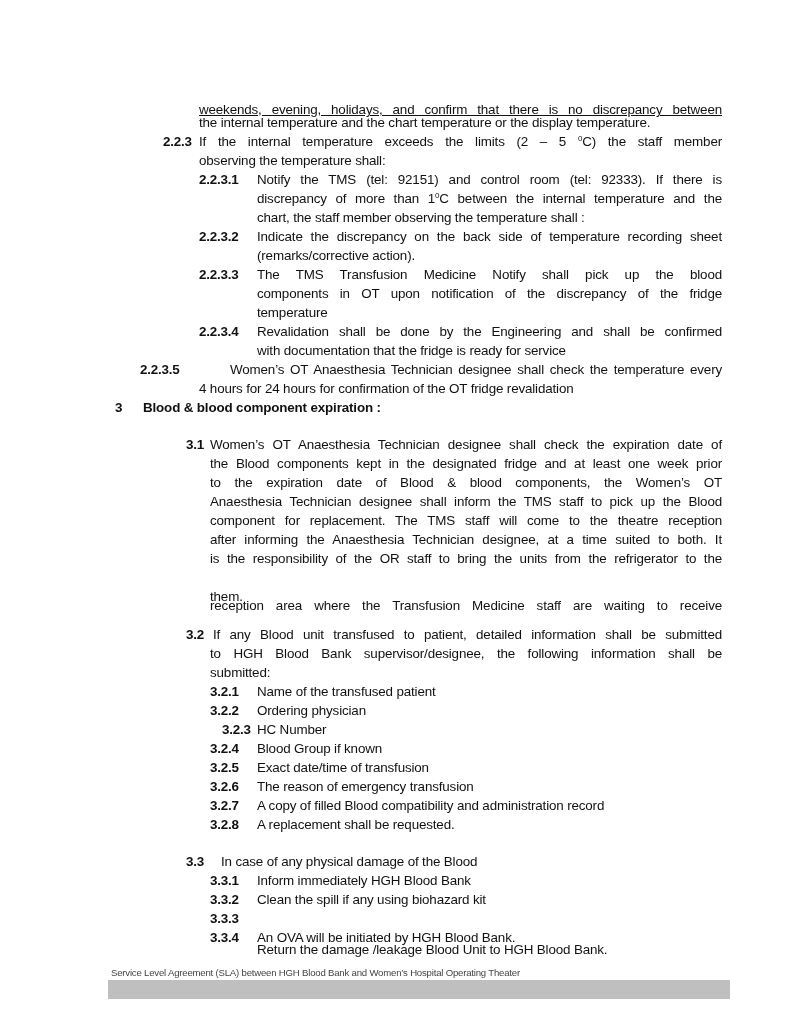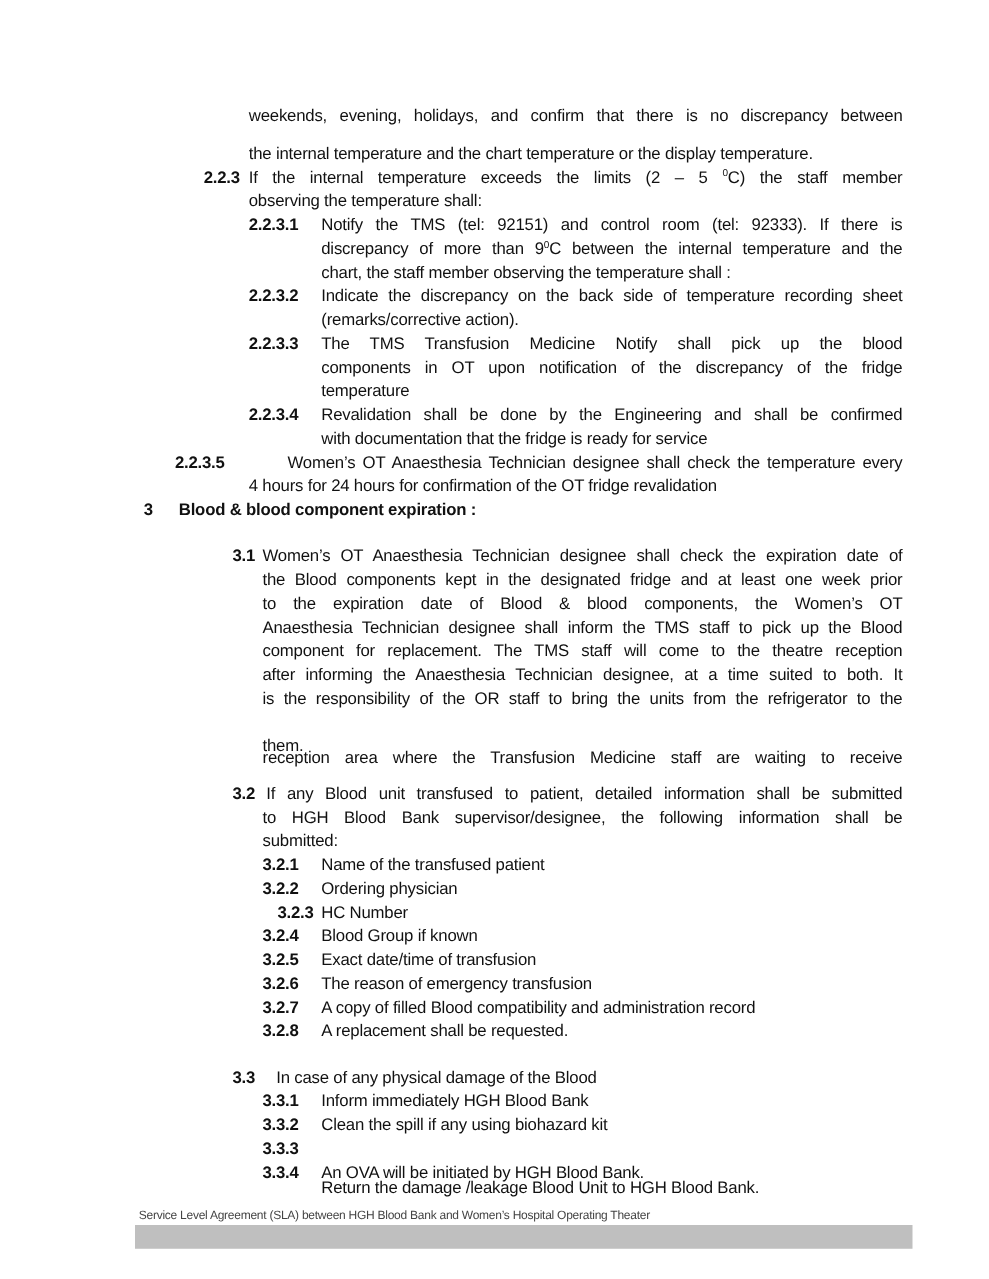--- a/index.html
+++ b/index.html
@@ -11,30 +11,30 @@
   .num { position: absolute; font-size: 13.4px; line-height: 19px; font-weight: bold; white-space: nowrap; letter-spacing: -0.2px; }
   sup { font-size: 8px; line-height: 0; vertical-align: 5px; }
   .footer-text { position: absolute; left: 111px; top: 967px; font-size: 9.6px; line-height: 12px; color: #444; white-space: nowrap; letter-spacing: -0.2px; }
   .footer-bar { position: absolute; left: 108px; top: 980px; width: 622px; height: 19px; background: #bfbfbf; }
 </style>
 </head>
 <body>
 
 <div>
 
-  <div class="ln just" style="left:199px; top:83px; width:523px;">weekends, evening, holidays, and confirm that there is no discrepancy between</div>
+  <div class="ln just" style="left:199px; top:100px; width:523px;text-decoration:underline;">weekends, evening, holidays, and confirm that there is no discrepancy between</div>
   <div class="ln" style="left:199px; top:113px;">the internal temperature and the chart temperature or the display temperature.</div>
 
   <div class="num" style="left:163px; top:132px;">2.2.3</div>
   <div class="ln just" style="left:199px; top:132px; width:523px;"><span>If the internal temperature exceeds the limits (2 – 5 </span><sup>0</sup><span>C) the staff member</span></div>
   <div class="ln" style="left:199px; top:151px;text-align:right;">observing the temperature shall:</div>
 
   <div class="num" style="left:199px; top:170px;">2.2.3.1</div>
   <div class="ln just" style="left:257px; top:170px; width:465px;">Notify the TMS (tel: 92151) and control room (tel: 92333). If there is</div>
-  <div class="ln just" style="left:257px; top:189px; width:465px;"><span>discrepancy of more than 9</span><sup>0</sup><span>C between the internal temperature and the</span></div>
+  <div class="ln just" style="left:257px; top:189px; width:465px;"><span>discrepancy of more than 1</span><sup>0</sup><span>C between the internal temperature and the</span></div>
   <div class="ln" style="left:257px; top:208px;">chart, the staff member observing the temperature shall :</div>
 
   <div class="num" style="left:199px; top:227px;">2.2.3.2</div>
   <div class="ln just" style="left:257px; top:227px; width:465px;">Indicate the discrepancy on the back side of temperature recording sheet</div>
   <div class="ln" style="left:257px; top:246px;">(remarks/corrective action).</div>
 
   <div class="num" style="left:199px; top:265px;">2.2.3.3</div>
   <div class="ln just" style="left:257px; top:265px; width:465px;">The TMS Transfusion Medicine Notify shall pick up the blood</div>
   <div class="ln just" style="left:257px; top:284px; width:465px;">components in OT upon notification of the discrepancy of the fridge</div>
   <div class="ln" style="left:257px; top:303px;">temperature</div>

